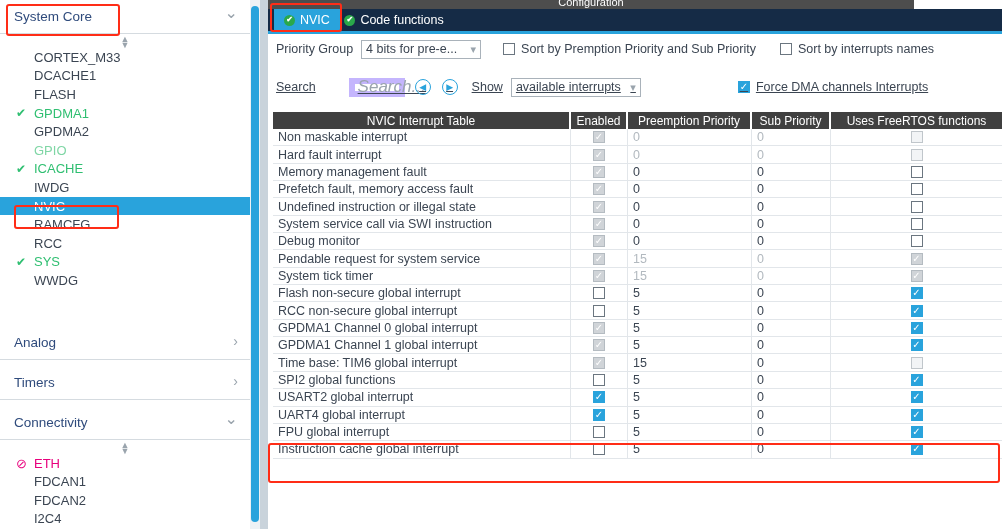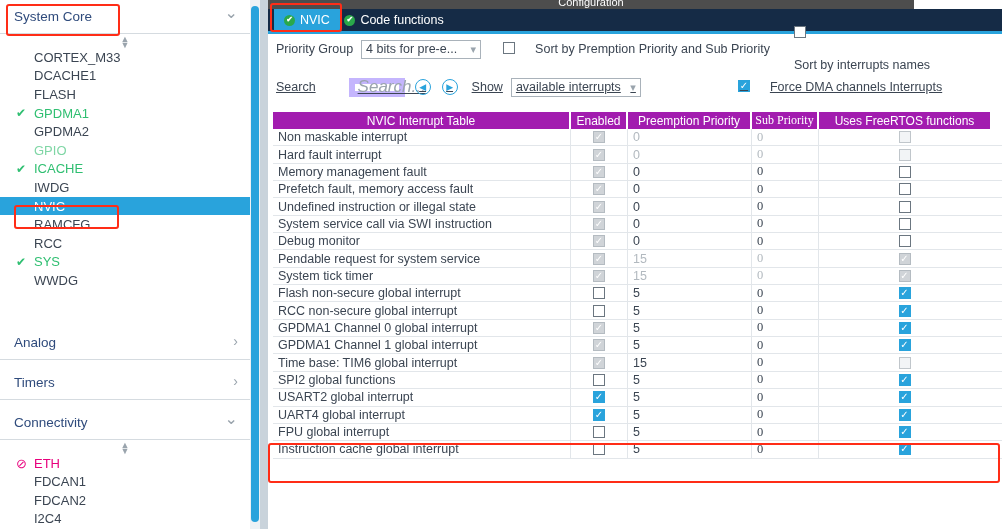--- a/index.html
+++ b/index.html
@@ -111,59 +111,59 @@
     width:12px; height:12px; border:1px solid #6b7680; background:#fff;
     display:inline-flex; align-items:center; justify-content:center;
     flex:0 0 12px;
   }
   .cbx.on { background:#29a3dc; border-color:#29a3dc; }
   .cbx.on::after { content:"\2713"; color:#fff; font-size:10px; line-height:1; }
   .cbx.dis { background:#d0d4d8; border-color:#b4bbc1; }
   .cbx.dis.on2::after { content:"\2713"; color:#ffffff; font-size:10px; line-height:1; }
   .cbx.dis { position:relative; }
 
-  .cbwrap { display:flex; align-items:flex-start; gap:20px; }
+  .cbwrap { display:flex; align-items:center; gap:6px; }
 
   .txtin {
     border:6px solid #c4b5fd; background:#fff; height:19px; width:56px;
     font-size:17px; color:#9aa4ad; font-style:italic;
     display:flex; align-items:center; padding-left:3px;
   }
   .navbtn {
     width:16px; height:16px; border-radius:50%;
     border:1.6px solid #29a3dc; color:#29a3dc;
     display:flex; align-items:center; justify-content:center;
     font-size:9px; line-height:1;
   }
 
   
   #table { position:absolute; left:5px; top:112px; width:729px; }
   .thead { display:flex; height:17px; background:#ffffff; }
   .th {
-    background:#a21caf; color:#ffffff; font-size:12px;
+    background:#404040; color:#ffffff; font-size:12px;
     display:flex; align-items:center; justify-content:center;
     border-right:2px solid #ffffff; height:17px; white-space:nowrap;
   }
   .th:last-child { border-right:none; }
 
   .trow { display:flex; height:17.35px; border-bottom:1px solid #e2e6ea; }
   .td {
     display:flex; align-items:center; height:100%;
     border-right:1px solid #e2e6ea; font-size:12.5px; overflow:hidden;
   }
   .td:last-child { border-right:none; }
   .td.name { padding-left:5px; color:#3b4552; white-space:nowrap; }
   .td.center { justify-content:center; }
   .td.num { padding-left:5px; }
   .td.num.dim { color:#b2b9bf; }
 
   .c0 { width:298px; }
   .c1 { width:57px; }
   .c2 { width:124px; }
-  .c3 { width:67px;font-family:Liberation Serif, serif; }
+  .c3 { width:79px; }
   .c4 { width:171px; }
 
   
   .ann { position:absolute; border:2.5px solid #ff2d17; border-radius:3px; pointer-events:none; }
 </style>
 </head>
 <body>
 
 <div id="sidebar">
     <div class="cat-header">
@@ -293,21 +293,21 @@
   <div class="tbrow" id="row1">
     <div class="lbl" style="margin-left:8px;">Priority Group</div>
     <div class="selectbox" style="margin-left:8px; width:120px;">
       <span>4 bits for pre-e...</span>
       <span class="cv">▾</span>
     </div>
     <div class="cbwrap" style="margin-left:22px;">
       <span class="cbx"></span>
       <span class="lbl">Sort by Premption Priority and Sub Priority</span>
     </div>
-    <div class="cbwrap" style="margin-left:24px;flex-direction:column;">
+    <div class="cbwrap" style="margin-left:24px;">
       <span class="cbx"></span>
       <span class="lbl">Sort by interrupts names</span>
     </div>
   </div>
 
   <div class="tbrow" id="row2">
     <div class="lbl" style="margin-left:8px;">Search</div>
     <div class="txtin" style="margin-left:33px;">Search...</div>
     <div class="navbtn" style="margin-left:10px;">◀</div>
     <div class="navbtn" style="margin-left:11px;">▶</div>

